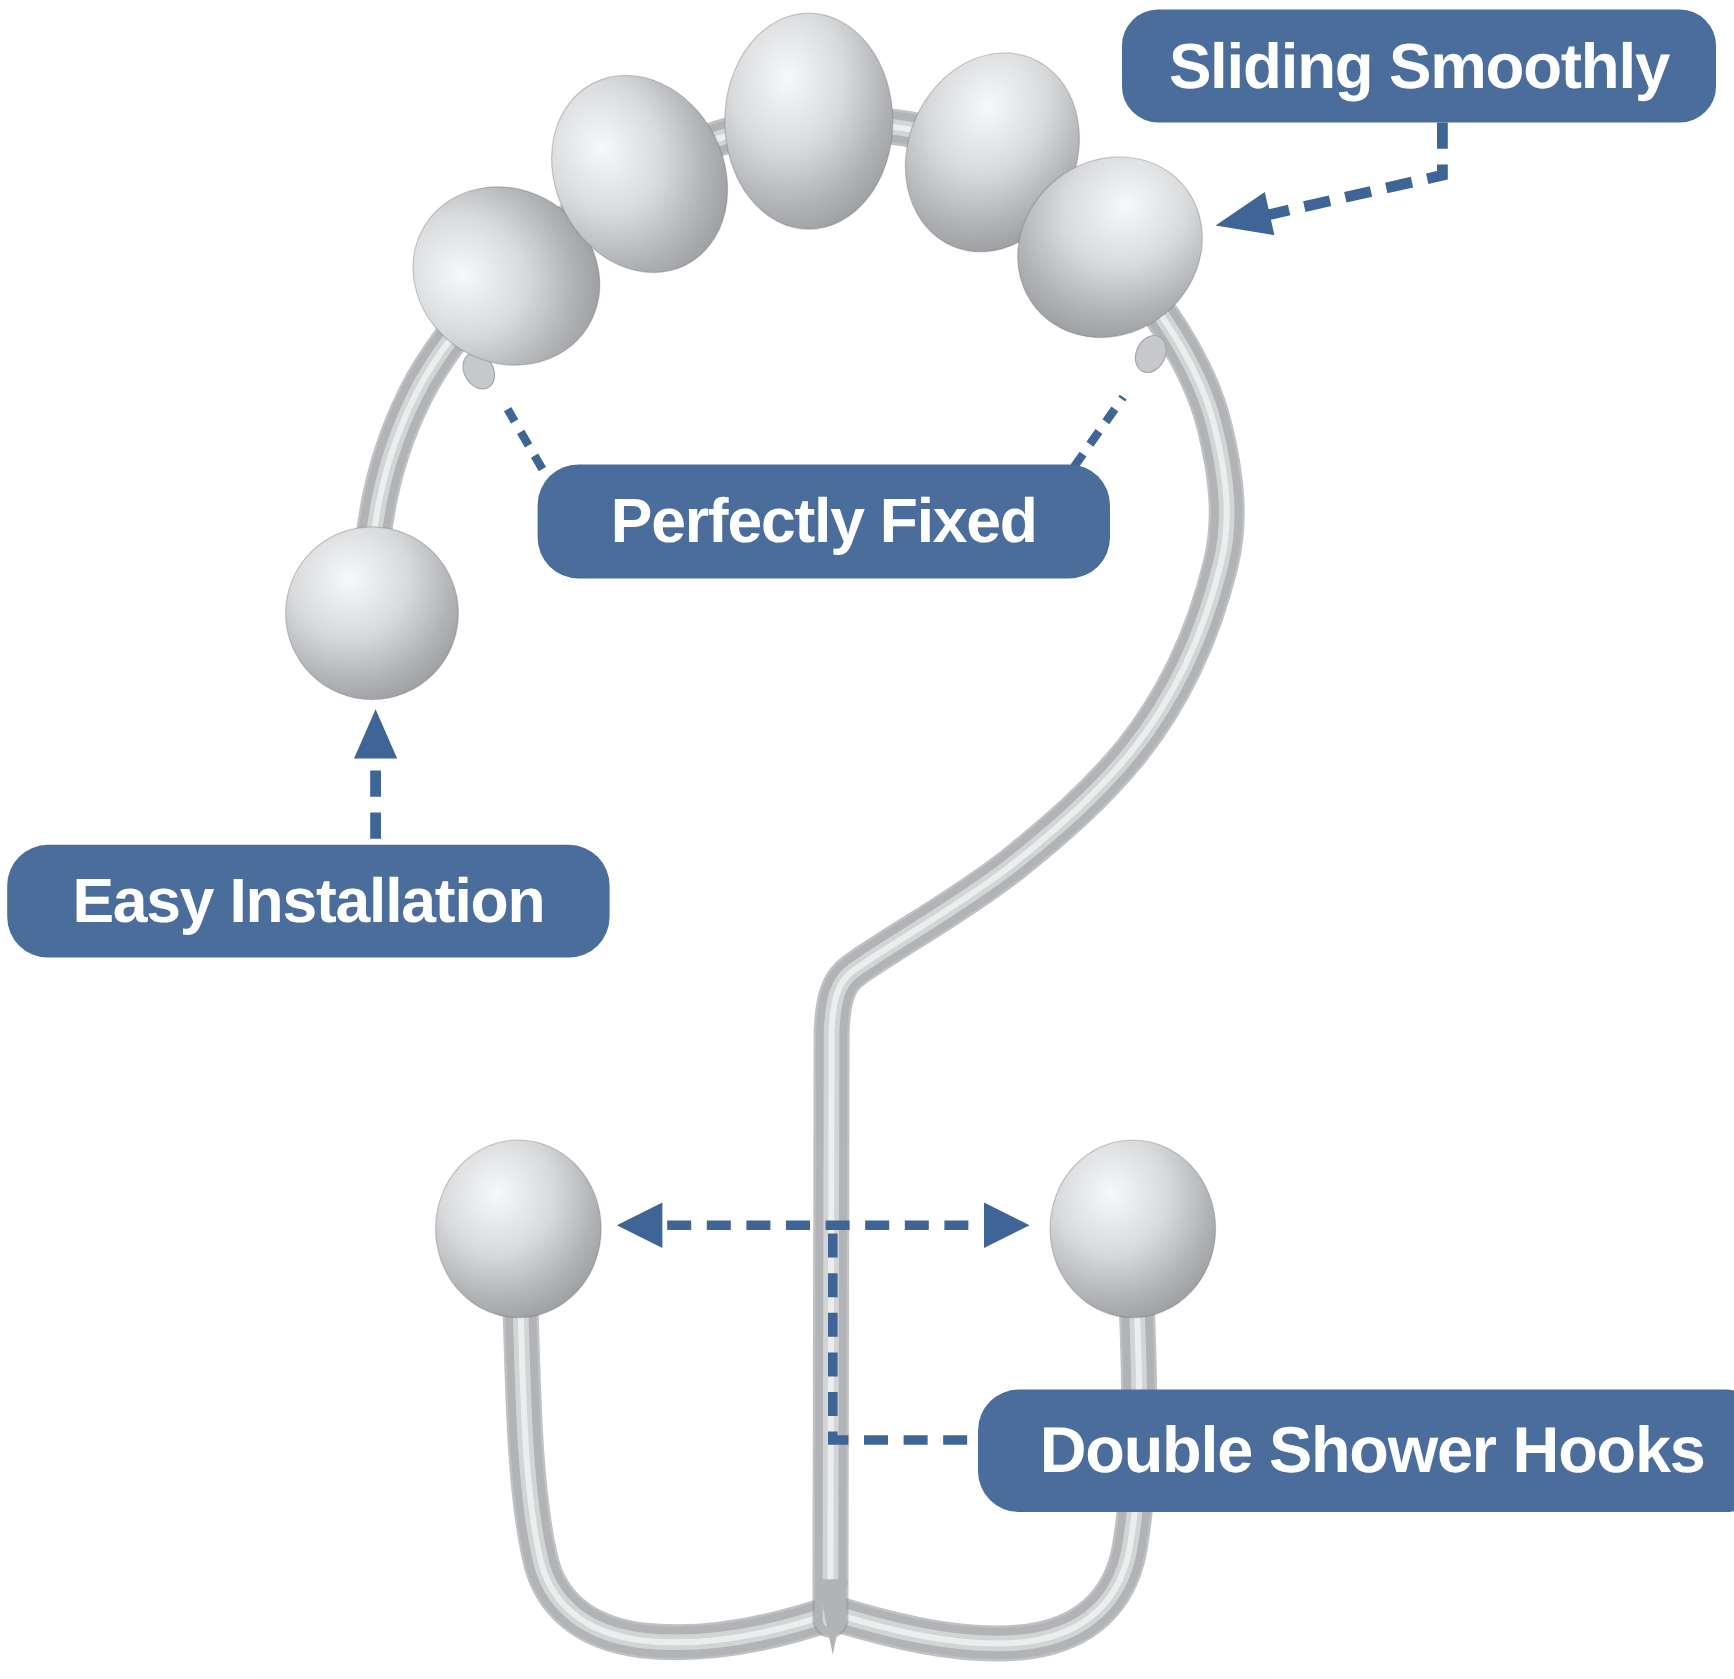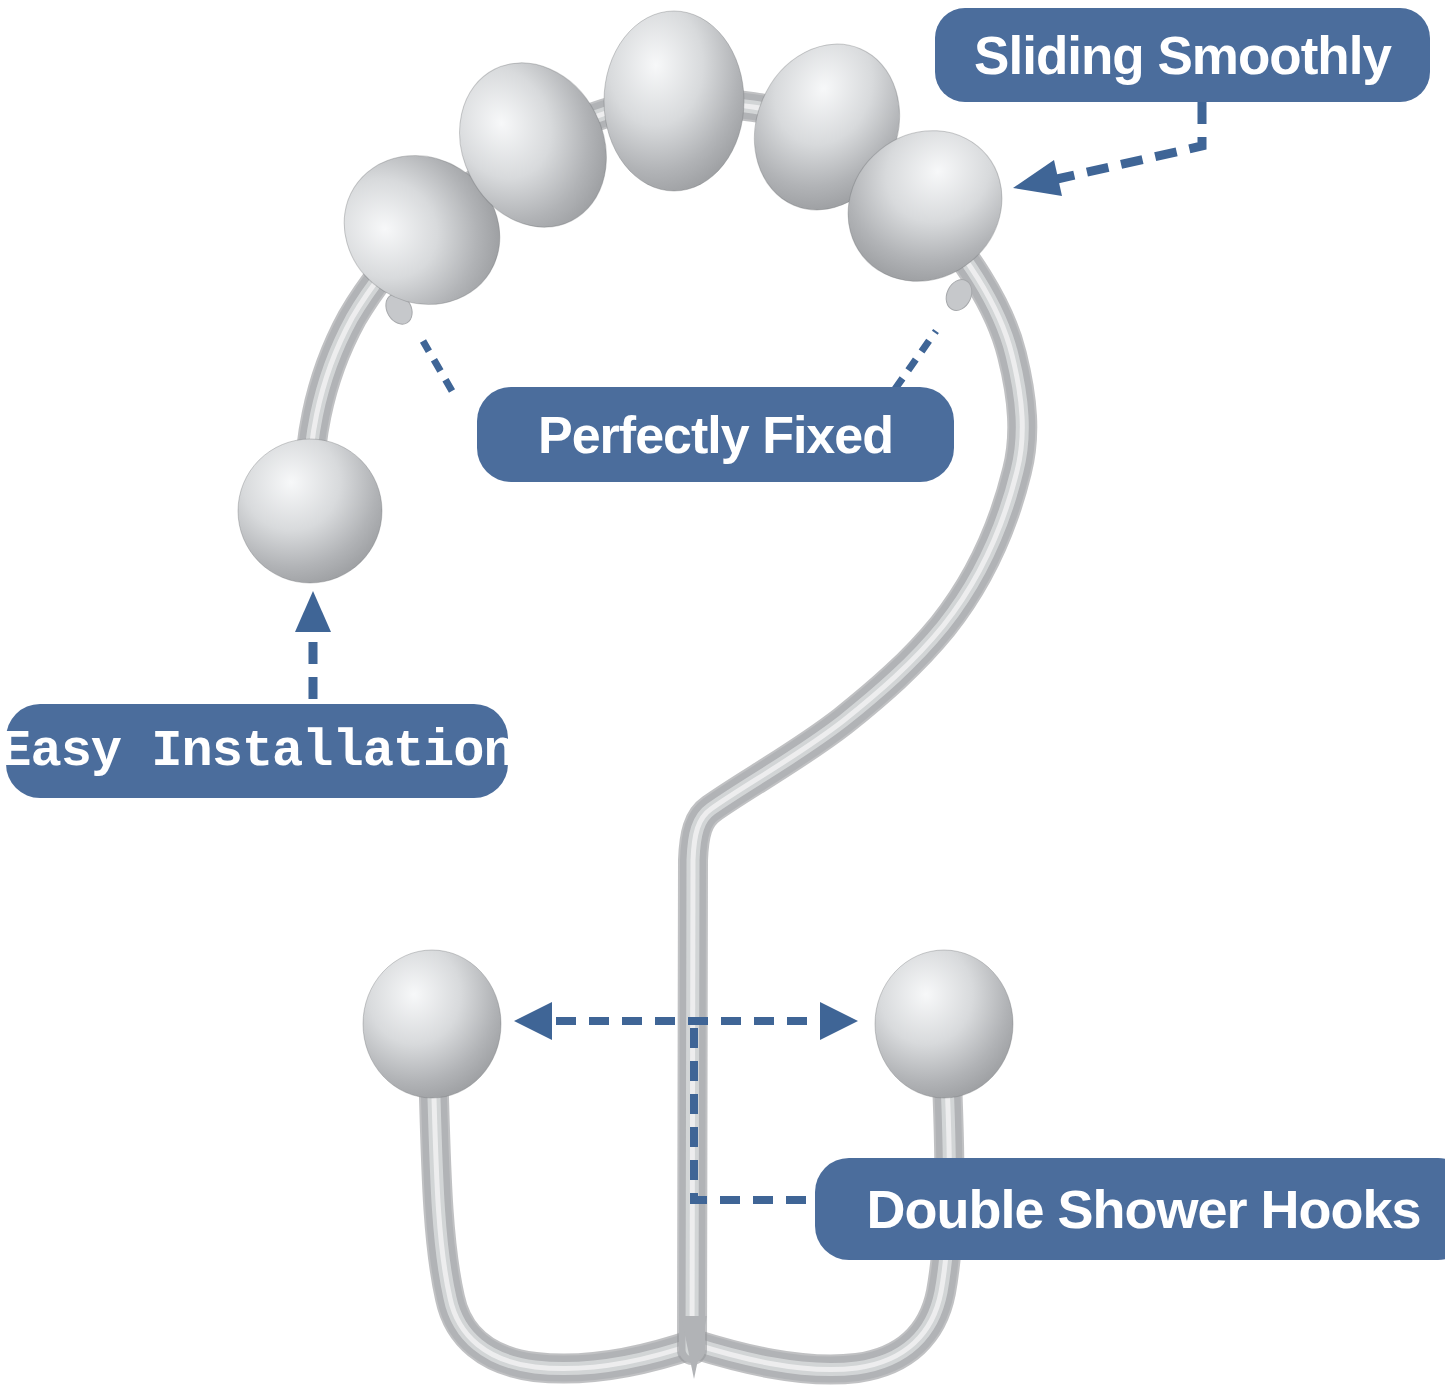--- a/index.html
+++ b/index.html
@@ -19,22 +19,22 @@
     overflow:hidden;margin:0 auto;
   }
   .canvas svg{position:absolute;left:0;top:0;}
   .badge{
     position:absolute;display:flex;align-items:center;justify-content:center;
     background:var(--label-bg);color:var(--label-text);
     font-weight:700;letter-spacing:-1px;white-space:nowrap;
     border-radius:34px;text-align:left;
   }
   #lbl-sliding{left:935px;top:8px;width:495px;height:94px;font-size:53px;border-radius:30px;}
-  #lbl-perfect{left:448px;top:387px;width:477px;height:95px;font-size:52px;margin-left:29px;}
-  #lbl-easy{left:6px;top:704px;width:502px;height:94px;font-size:52px;font-family:Liberation Mono, monospace;}
+  #lbl-perfect{left:448px;top:387px;width:477px;height:95px;font-size:52px;}
+  #lbl-easy{left:6px;top:704px;width:502px;height:94px;font-size:52px;}
   #lbl-double{left:815px;top:1158px;width:657px;height:102px;font-size:54px;}
   
   .w-edge{fill:none;stroke:var(--metal-shadow);stroke-width:30;stroke-linecap:round;stroke-linejoin:round;opacity:.6;}
   .w-base{fill:none;stroke:var(--metal-base);stroke-width:26;stroke-linecap:round;stroke-linejoin:round;}
   .w-mid{fill:none;stroke:var(--metal-light);stroke-width:13;stroke-linecap:round;stroke-linejoin:round;opacity:.85;}
   .w-spec{fill:none;stroke:var(--metal-highlight);stroke-width:5;stroke-linecap:round;stroke-linejoin:round;opacity:.9;}
   .ball{fill:url(#ballG);stroke:rgba(110,112,116,.35);stroke-width:1;}
   .nub{fill:#c6c8cb;stroke:#a6a8ab;stroke-width:1;}
   .tip{fill:var(--metal-base);}
   .dash{fill:none;stroke:var(--arrow-blue);stroke-linecap:butt;}

